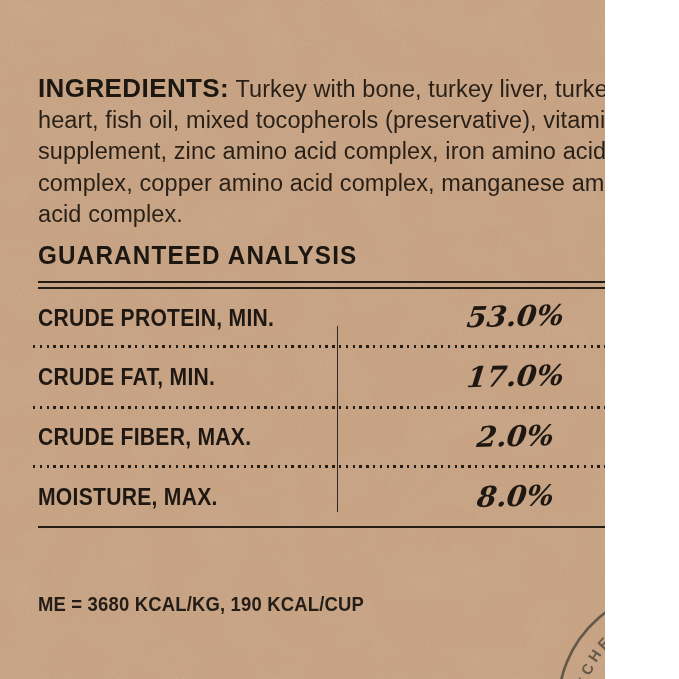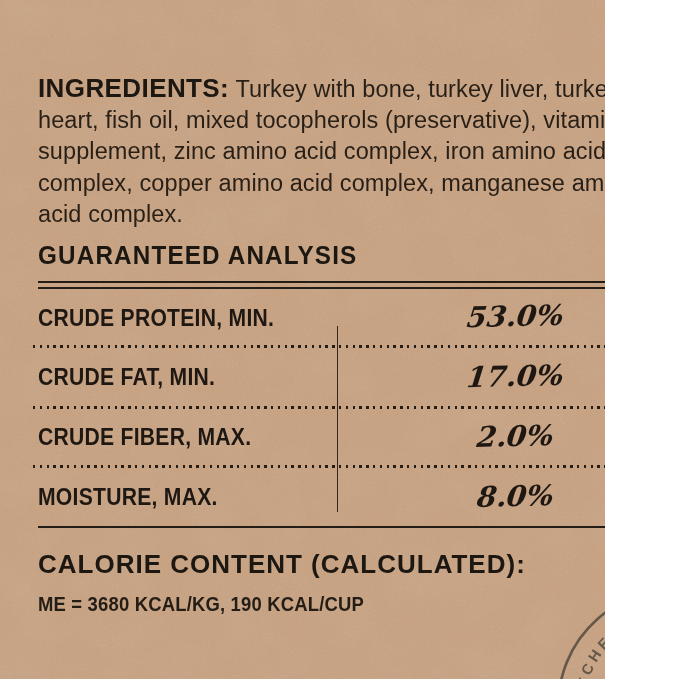--- a/index.html
+++ b/index.html
@@ -117,21 +117,20 @@
 
     <div class="row-label" style="top:423px">CRUDE FIBER, MAX.</div>
     <div class="row-value" style="top:419px">2.0%</div>
     <div class="dotted" style="top:465px"></div>
 
     <div class="row-label" style="top:483px">MOISTURE, MAX.</div>
     <div class="row-value" style="top:479px">8.0%</div>
 
     <div class="rule" style="top:526px;height:2.4px"></div>
 
-    <div class="cal-heading">CALORIE CONTENT (CALCULATED):</div>
     <div class="cal-text">ME = 3680 KCAL/KG, 190 KCAL/CUP</div>
 
     <svg class="stamp" viewBox="0 0 310 310" width="320" height="320" aria-hidden="true">
       <defs>
         <path id="arcTopText" d="M 71.9 177.3 A 86 86 0 1 1 238.1 177.3" fill="none"></path>
         <path id="arcInnerText" d="M 94.1 171.3 A 63 63 0 1 1 215.9 171.3" fill="none"></path>
         <path id="arcBottomText" d="M 105.7 225.4 A 86 86 0 0 0 204.3 225.4" fill="none"></path>
         <path id="arcBottomOuterText" d="M 90.7 231.6 A 100 100 0 0 0 219.3 231.6" fill="none"></path>
         <path id="starShape" d="M0,-9.5 L2.8,-2.9 L9,-2.9 L4,1.1 L5.6,7.7 L0,3.6 L-5.6,7.7 L-4,1.1 L-9,-2.9 L-2.8,-2.9 Z"></path>
       </defs>

